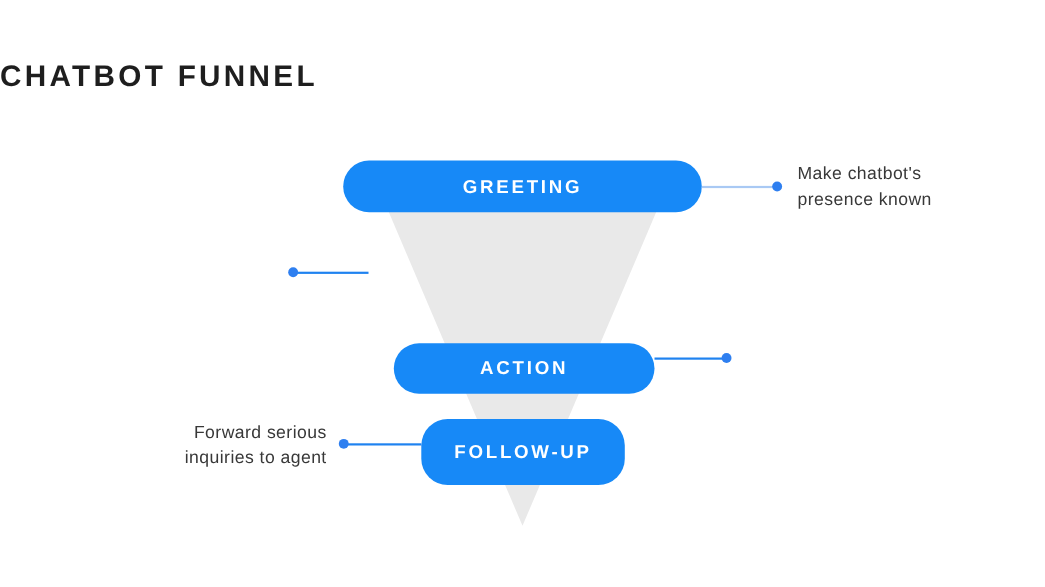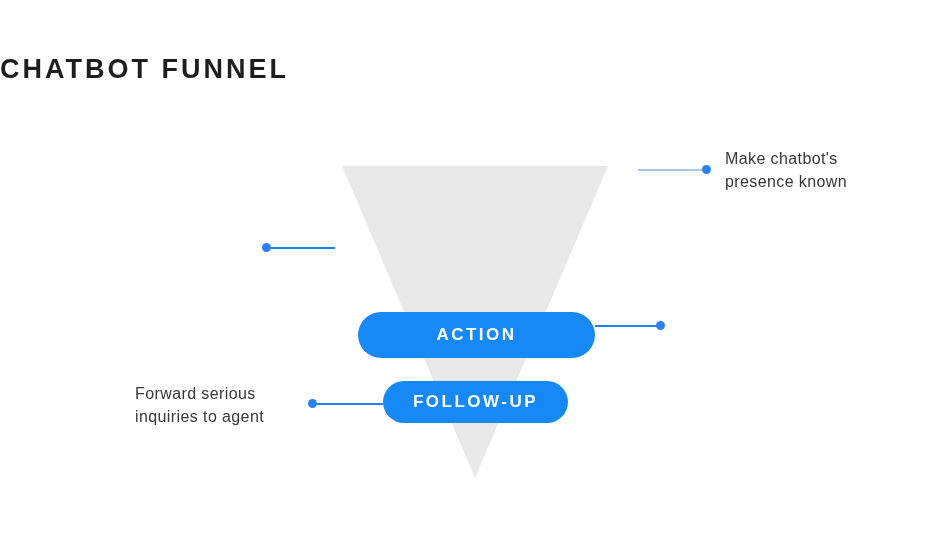--- a/index.html
+++ b/index.html
@@ -55,21 +55,21 @@
   }
   .pill span {
     color: var(--bar-text);
     font-size: 17px;
     font-weight: bold;
     letter-spacing: 2.5px;
   }
   .pill-greeting  { left: 312px; top: 146px; width: 326px; height: 47px; }
   .pill-interest  { left: 335px; top: 224px; width: 278px; height: 47px; }
   .pill-action    { left: 358px; top: 312px; width: 237px; height: 46px; }
-  .pill-followup  { left: 383px; top: 381px; width: 185px; height: 42px; }
+  .pill-followup  { left: 383px; top: 381px; width: 185px; height: 60px; }
 
   .line {
     position: absolute;
     height: 2px;
     background: var(--connector-blue);
   }
   .line-greeting { left: 638px; top: 169px; width: 69px; background: var(--connector-light); }
   .line-interest { left: 267px; top: 247px; width: 68px; }
   .line-action   { left: 595px; top: 325px; width: 66px; }
   .line-followup { left: 313px; top: 403px; width: 70px; }
@@ -90,33 +90,36 @@
     position: absolute;
     font-size: 16px;
     line-height: 23px;
     letter-spacing: 0.4px;
     color: var(--annotation-text);
     white-space: pre-line;
   }
   .note-greeting { left: 725px; top: 147px; width: 190px; text-align: left; }
   .note-interest { left: 77px;  top: 214px; width: 170px; text-align: right; }
   .note-action   { left: 678px; top: 283px; width: 170px; text-align: left; }
-  .note-followup { left: 135px; top: 382px; width: 162px; }
+  .note-followup { left: 135px; top: 382px; width: 162px; text-align: right; }
 </style>
 </head>
 <body>
 
 <div class="canvas">
 
   <h1 class="title">CHATBOT FUNNEL</h1>
 
   <svg class="funnel-svg" width="950" height="534" viewBox="0 0 950 534" aria-hidden="true">
     <polygon points="342,166 608,166 475,478"></polygon>
   </svg>
 
+  <div class="pill pill-greeting">
+    <span>GREETING</span>
+  </div>
   <div class="pill pill-action">
     <span>ACTION</span>
   </div>
   <div class="pill pill-followup">
     <span>FOLLOW-UP</span>
   </div>
 
   <div class="line line-greeting"></div>
   <div class="line line-interest"></div>
   <div class="line line-action"></div>

